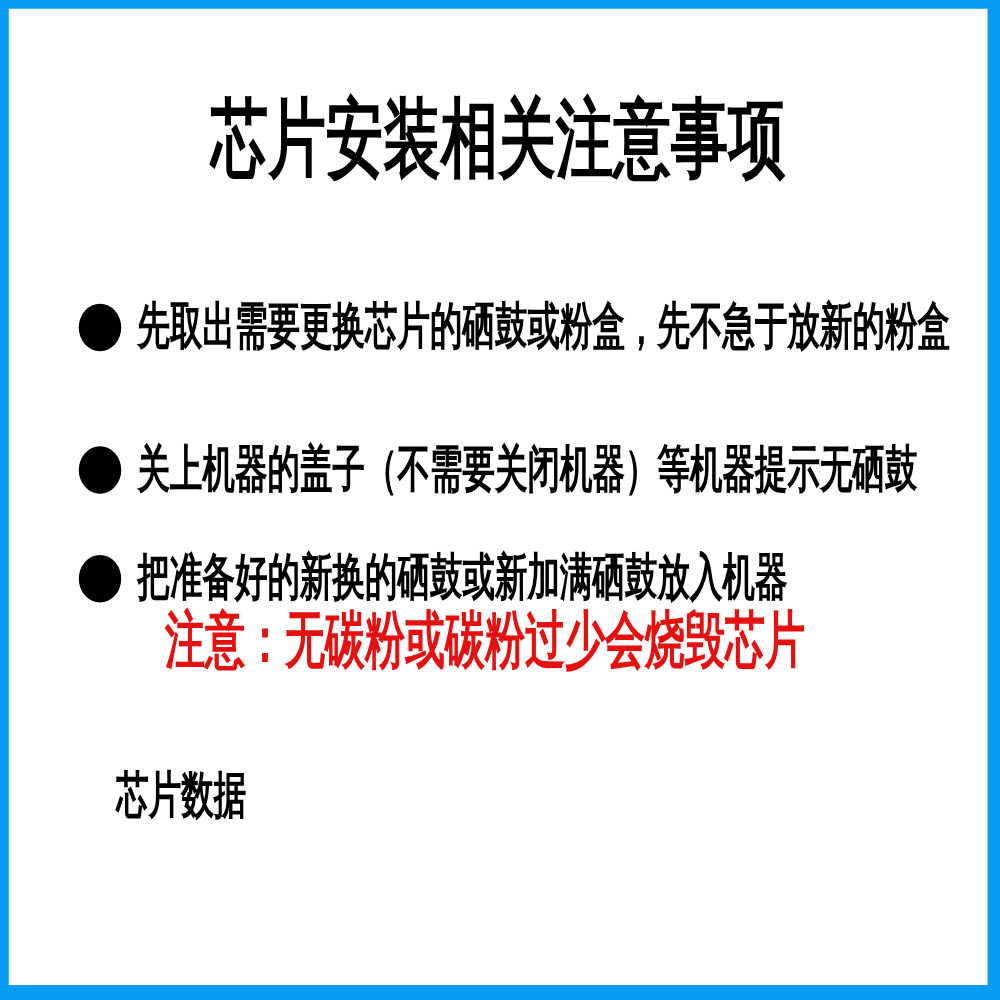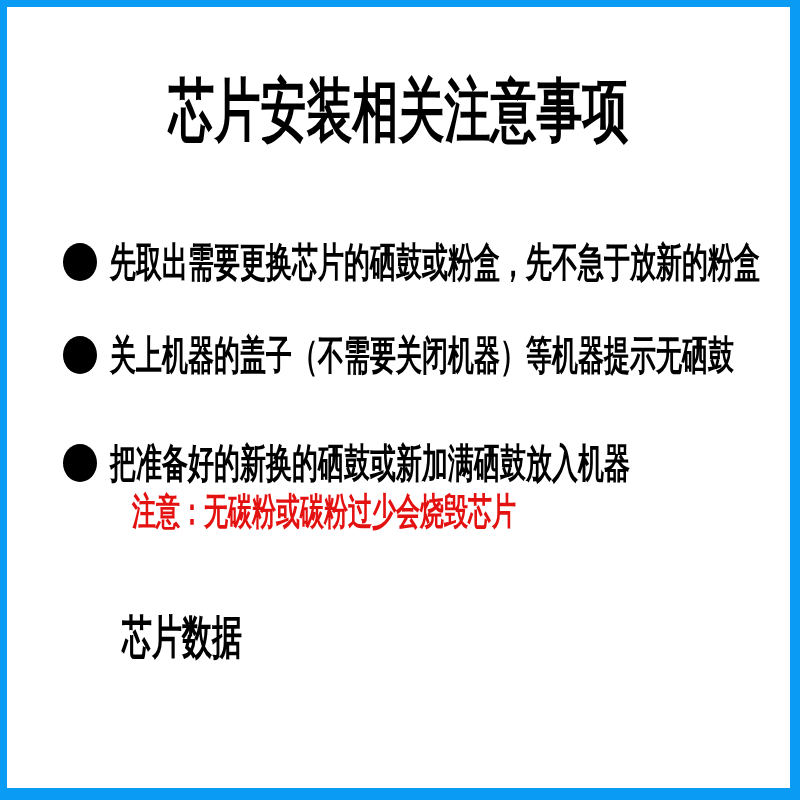--- a/index.html
+++ b/index.html
@@ -46,36 +46,36 @@
   }
   .dot {
     width: 34px;
     height: 38px;
     background: #000000;
     border-radius: 50%;
     flex: 0 0 auto;
   }
   .bullet-text { font-size: 26px; line-height: 40px; }
   .row1 { top: 235px; }
-  .row2 { top: 328px; }
+  .row2 { top: 349px; }
   .row3 { top: 436px; }
   .row4 { top: 548px; }
   .warning-note {
     position: absolute;
     left: 125px;
     top: 486px;
     color: #e41111;
-    font-size: 24px;
+    font-size: 32px;
     line-height: 38px;
   }
   .bullet-continuation {
     position: absolute;
-    left: 115px;
+    left: 86px;
     top: 610px;
-    font-size: 30px;
+    font-size: 26px;
     line-height: 40px;
   }
 </style>
 </head>
 <body>
 
 <div class="poster">
 
   <h1 class="title">
     <span class="stretch">芯片安装相关注意事项</span>

